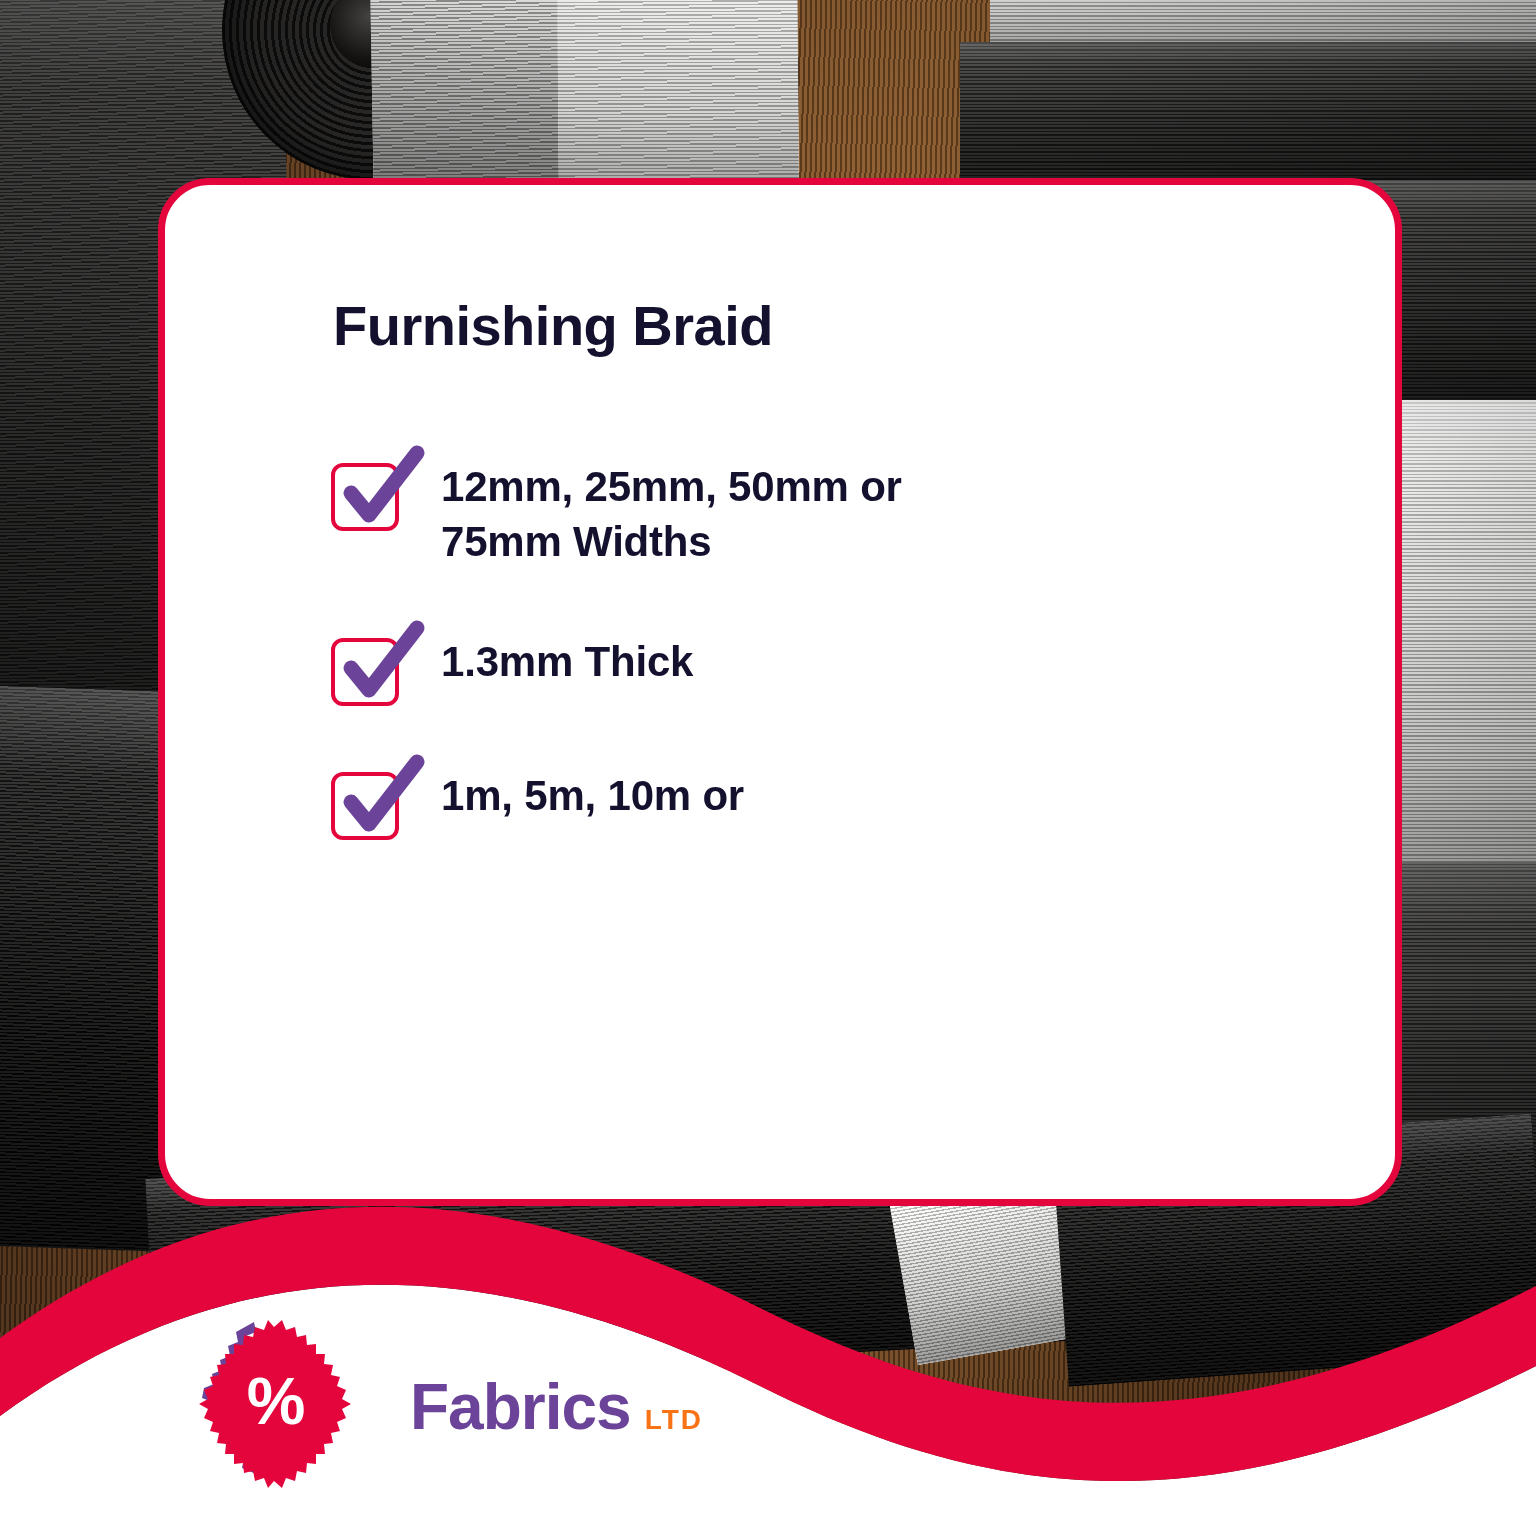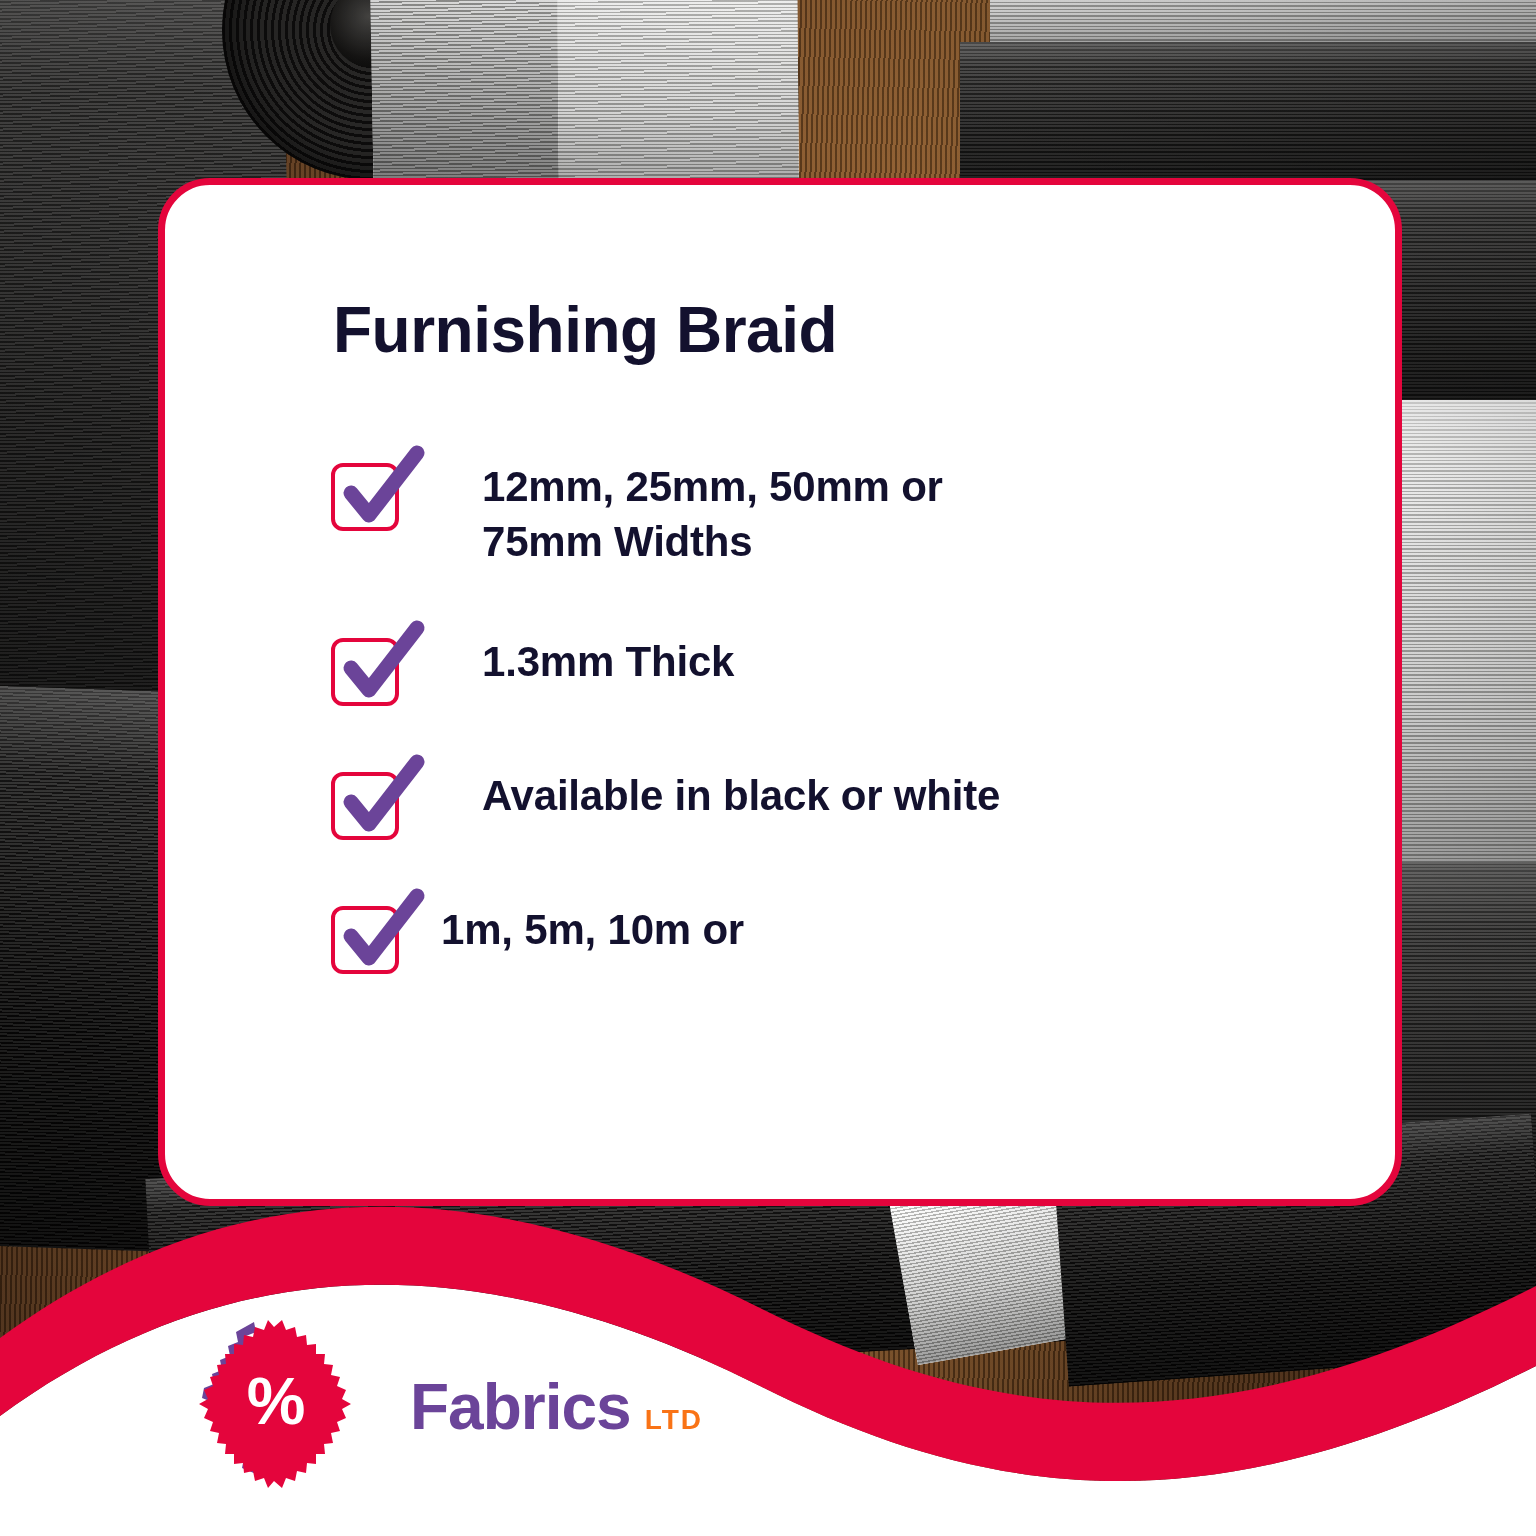--- a/index.html
+++ b/index.html
@@ -113,40 +113,40 @@
     border: 7px solid #E4053C;
     border-radius: 52px;
     box-sizing: border-box;
     z-index: 5;
   }
 
   .card-title {
     position: absolute;
     left: 168px;
     top: 108px;
-    font-size: 64px;
+    font-size: 56px;
     font-weight: 700;
     color: #13112e;
     letter-spacing: -0.5px;
     white-space: nowrap;
   }
 
   .feature-list {
     position: absolute;
     left: 166px;
     top: 266px;
     right: 60px;
   }
 
   .feature-row {
     position: relative;
     display: flex;
     align-items: flex-start;
   }
-  .feature-row.gap-lg { margin-bottom: 56px; gap: 41px; }
+  .feature-row.gap-lg { margin-bottom: 56px; }
 
   
   .checkbox {
     position: relative;
     flex: 0 0 auto;
     width: 74px;
     height: 74px;
     margin-top: 4px;
     margin-right: 36px;
   }
@@ -268,31 +268,20 @@
           <div class="box"></div>
           <svg class="tick" viewBox="0 0 88 86">
             <path d="M14 44 L32 66 L80 4" fill="none" stroke="#6B4499" stroke-width="15" stroke-linecap="round" stroke-linejoin="round"></path>
           </svg>
         </div>
         <div class="feature-text">
           <span class="ln">1.3mm Thick</span>
         </div>
       </div>
 
-      <div class="feature-row gap-lg">
-        <div class="checkbox">
-          <div class="box"></div>
-          <svg class="tick" viewBox="0 0 88 86">
-            <path d="M14 44 L32 66 L80 4" fill="none" stroke="#6B4499" stroke-width="15" stroke-linecap="round" stroke-linejoin="round"></path>
-          </svg>
-        </div>
-        <div class="feature-text">
-          <span class="ln">Available in black or white</span>
-        </div>
-      </div>
 
       <div class="feature-row">
         <div class="checkbox">
           <div class="box"></div>
           <svg class="tick" viewBox="0 0 88 86">
             <path d="M14 44 L32 66 L80 4" fill="none" stroke="#6B4499" stroke-width="15" stroke-linecap="round" stroke-linejoin="round"></path>
           </svg>
         </div>
         <div class="feature-text">
           <span class="ln">1m, 5m, 10m or</span>

